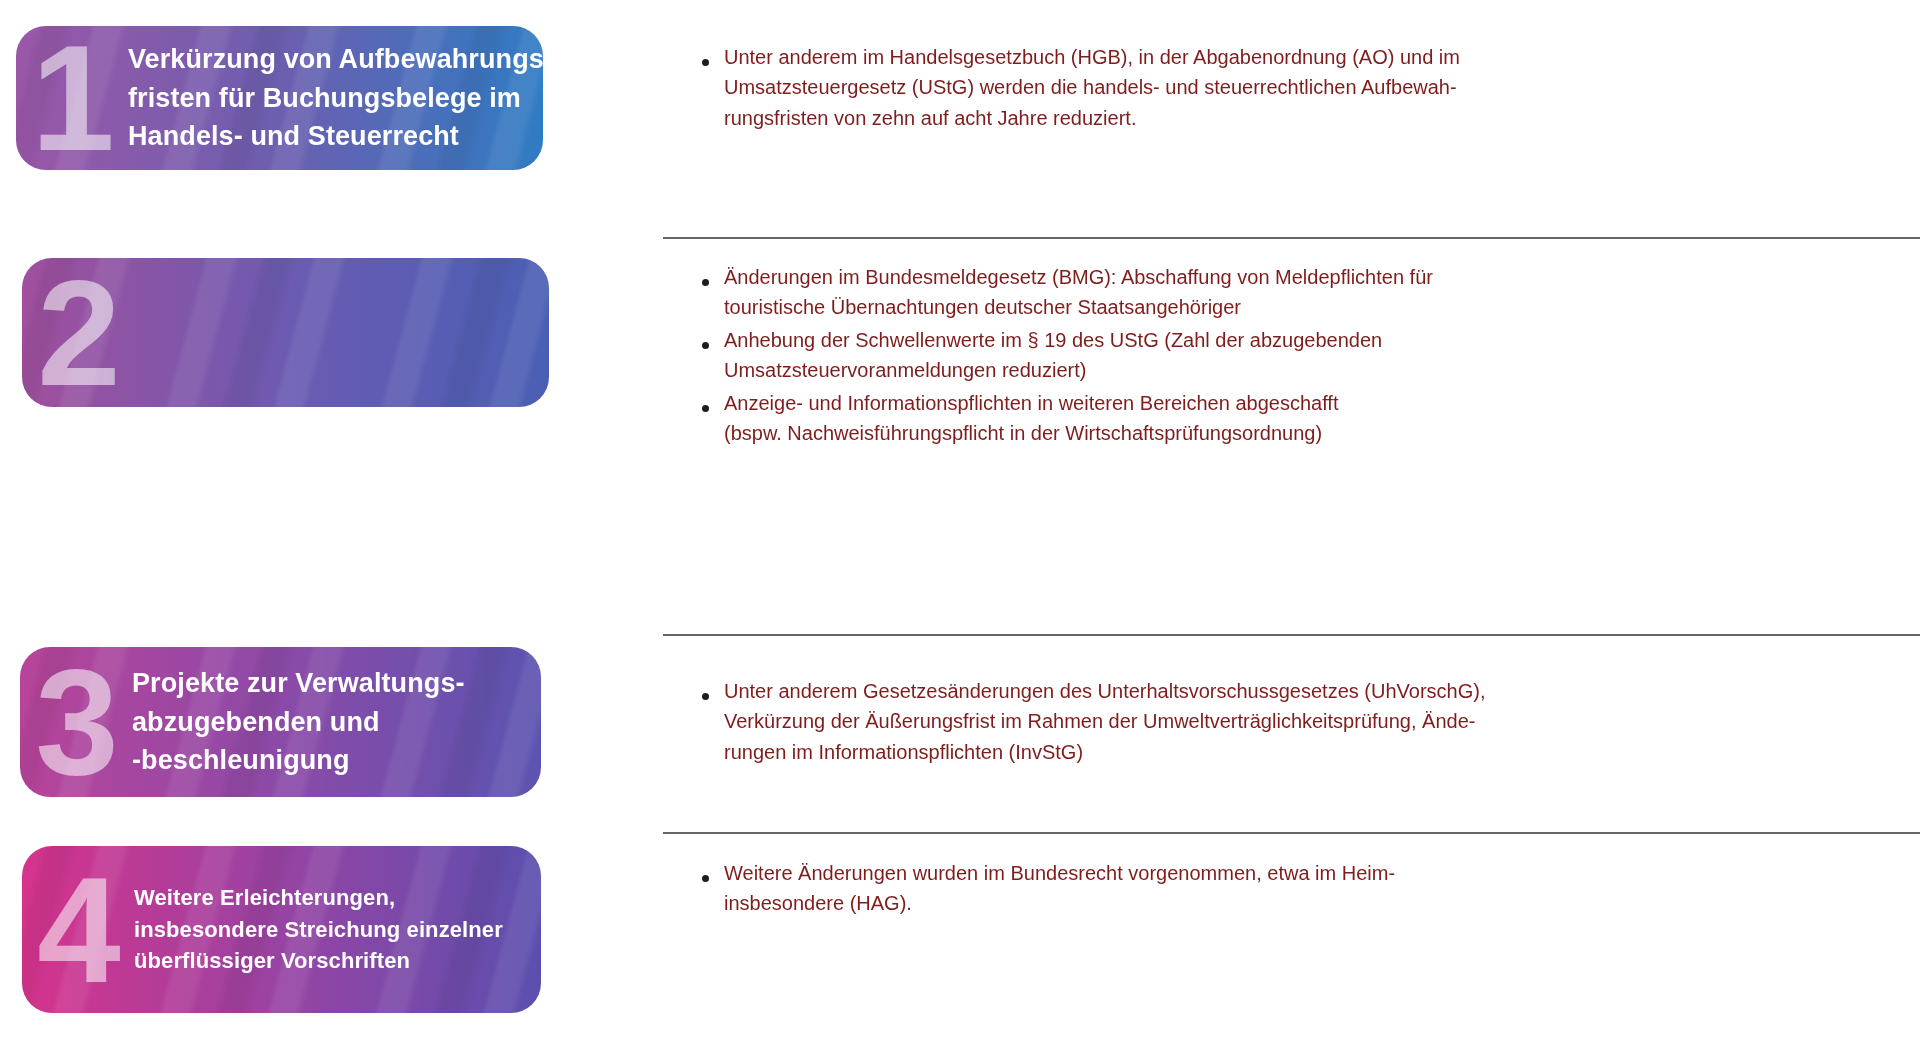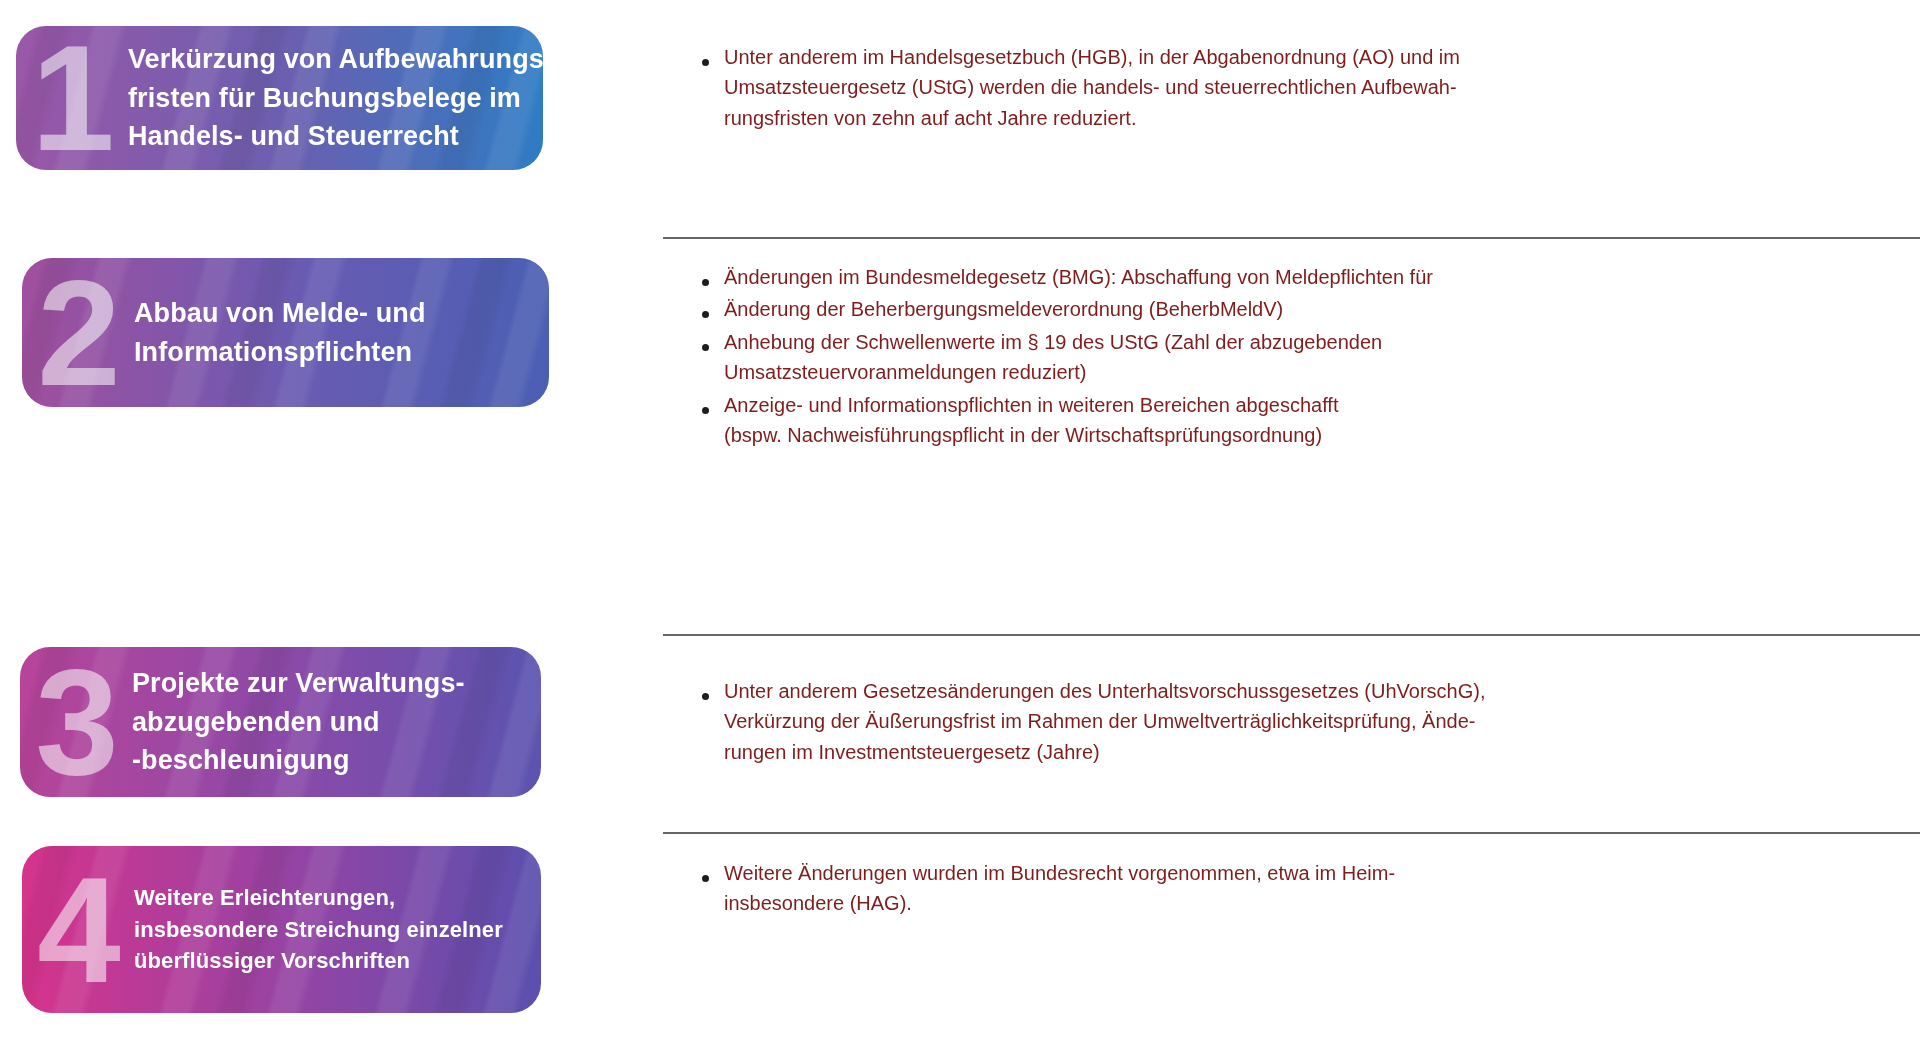--- a/index.html
+++ b/index.html
@@ -164,34 +164,27 @@
   </div>
 
   <div class="divider" style="left: 663px; top: 237px; width: 1257px; border-top-color: rgb(74, 74, 74);"></div>
 
   <div class="row" style="top:240px;height:380px">
     <div class="card" id="card-2" style="left:22px; top:18px; width:527px; height:149px;">
       <div class="bg" style="background: linear-gradient(90deg, rgb(161, 79, 158) 0%, rgb(106, 91, 178) 52%, rgb(74, 95, 180) 100%);"></div>
       <div class="sweeps"></div>
       <div class="sweeps2"></div>
       <div class="num">2</div>
-      <div class="ctitle">
-        <span class="ln">Abbau von Melde- und</span>
-        <span class="ln">Informationspflichten</span>
-      </div>
     </div>
 
     <div class="bullets" style="left:700px; top:22px; width:1200px;">
       <div class="bullet">
         <span class="dot"></span>
         <span class="ln">Änderungen im Bundesmeldegesetz (BMG): Abschaffung von Meldepflichten für</span>
-      </div>
-      <div class="bullet">
-        <span class="dot"></span>
-        <span class="ln">Änderung der Beherbergungsmeldeverordnung (BeherbMeldV)</span>
+        <span class="ln">touristische Übernachtungen deutscher Staatsangehöriger</span>
       </div>
       <div class="bullet">
         <span class="dot"></span>
         <span class="ln">Anhebung der Schwellenwerte im § 19 des UStG (Zahl der abzugebenden</span>
         <span class="ln">Umsatzsteuervoranmeldungen reduziert)</span>
       </div>
       <div class="bullet">
         <span class="dot"></span>
         <span class="ln">Anzeige- und Informationspflichten in weiteren Bereichen abgeschafft</span>
         <span class="ln">(bspw. Nachweisführungspflicht in der Wirtschaftsprüfungsordnung)</span>
@@ -212,21 +205,21 @@
         <span class="ln">abzugebenden und</span>
         <span class="ln">-beschleunigung</span>
       </div>
     </div>
 
     <div class="bullets" style="left:700px; top:40px; width:1200px;">
       <div class="bullet">
         <span class="dot"></span>
         <span class="ln">Unter anderem Gesetzesänderungen des Unterhaltsvorschussgesetzes (UhVorschG),</span>
         <span class="ln">Verkürzung der Äußerungsfrist im Rahmen der Umweltverträglichkeitsprüfung, Ände-</span>
-        <span class="ln">rungen im Investmentsteuergesetz (Jahre)</span>
+        <span class="ln">rungen im Informationspflichten (InvStG)</span>
       </div>
     </div>
   </div>
 
   <div class="divider" style="left: 663px; top: 832px; width: 1257px; border-top-color: rgb(74, 74, 74);"></div>
 
   <div class="row" style="top:834px;height:208px">
     <div class="card" id="card-4" style="left:22px; top:12px; width:519px; height:167px;">
       <div class="bg" style="background: linear-gradient(90deg, rgb(214, 51, 140) 0%, rgb(149, 68, 164) 52%, rgb(91, 79, 174) 100%);"></div>
       <div class="sweeps"></div>

